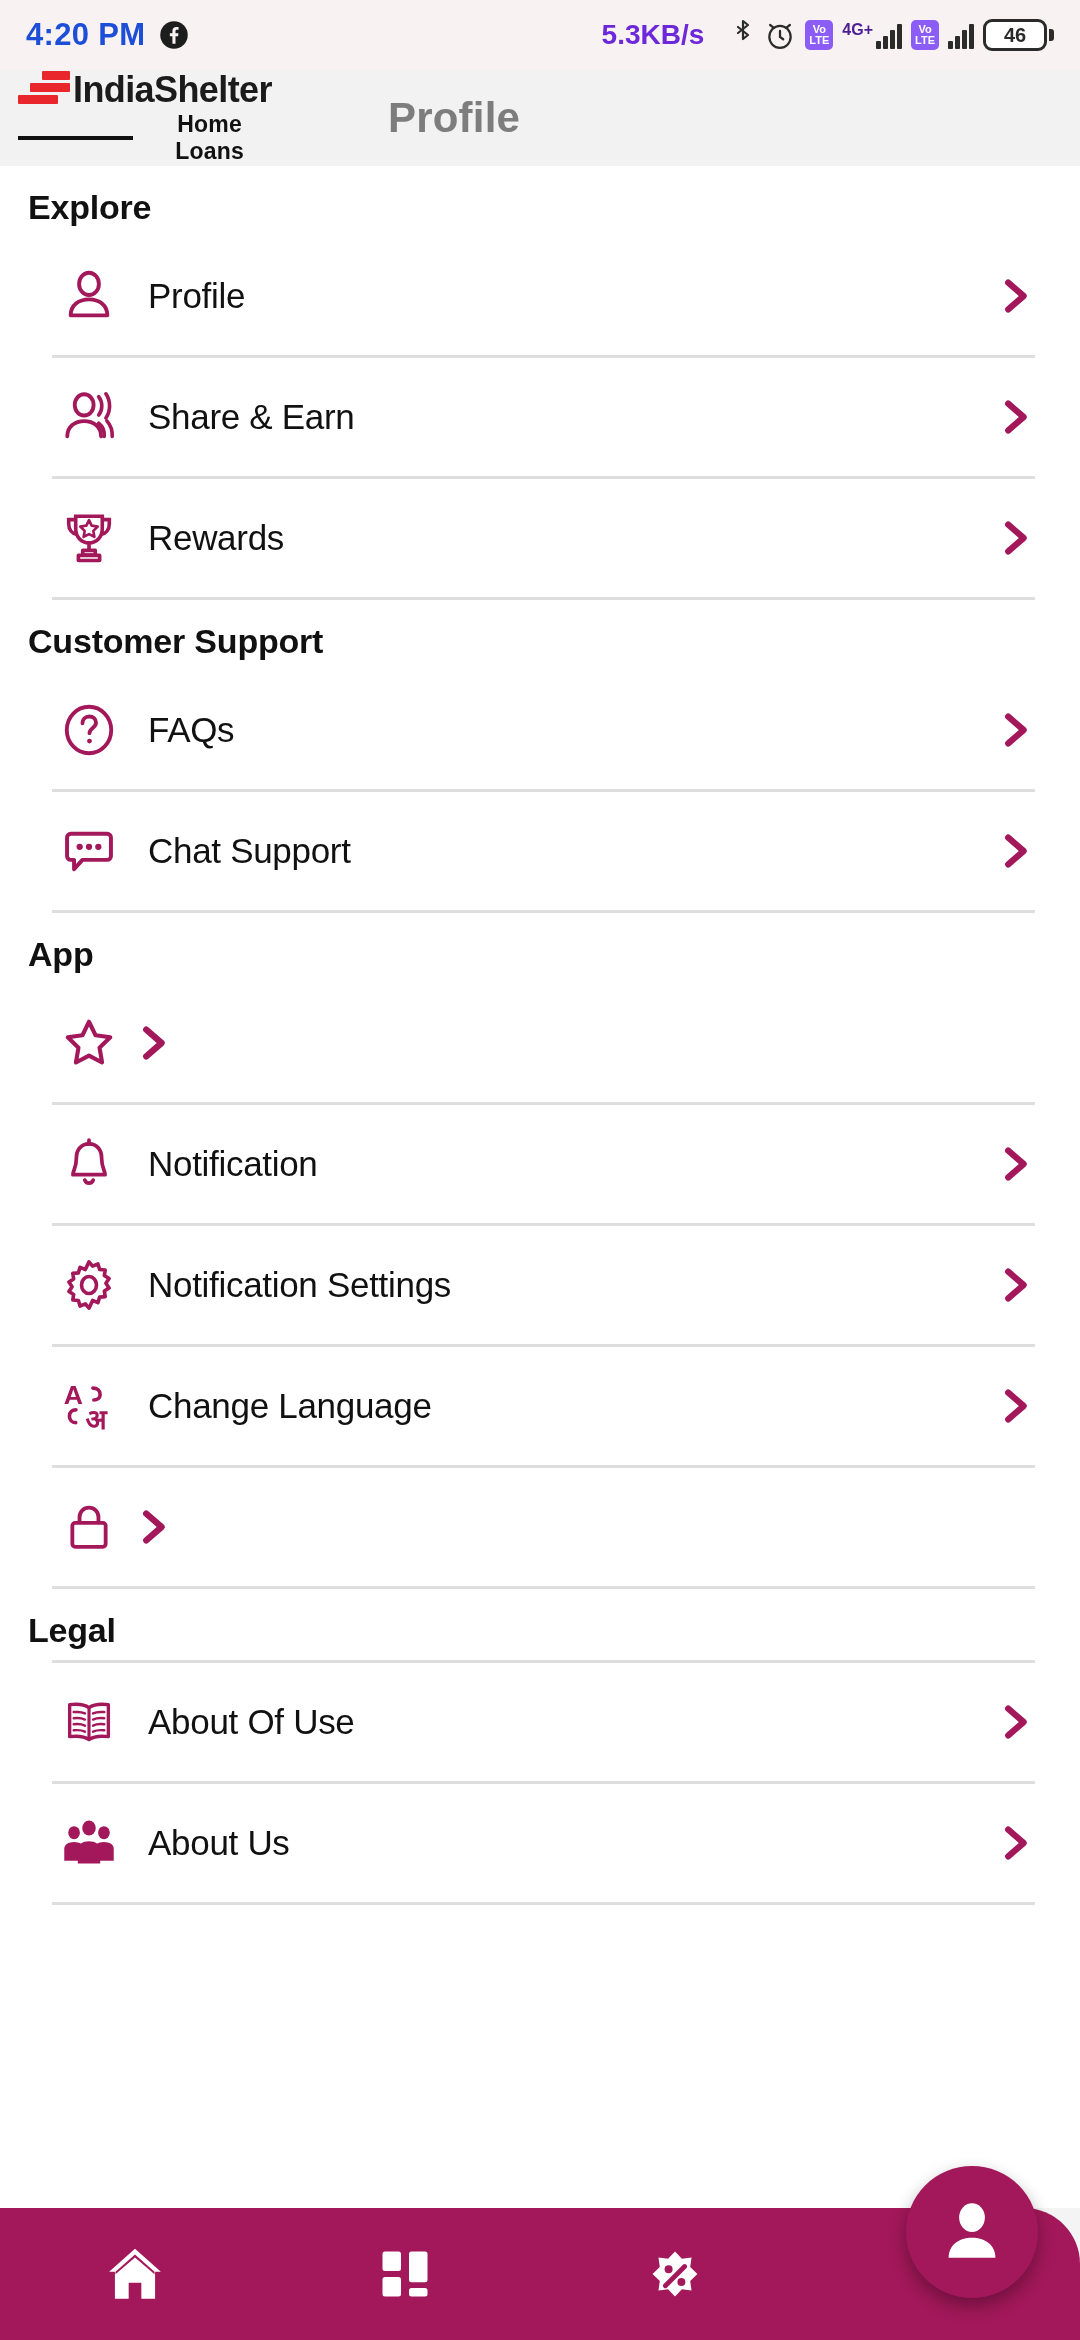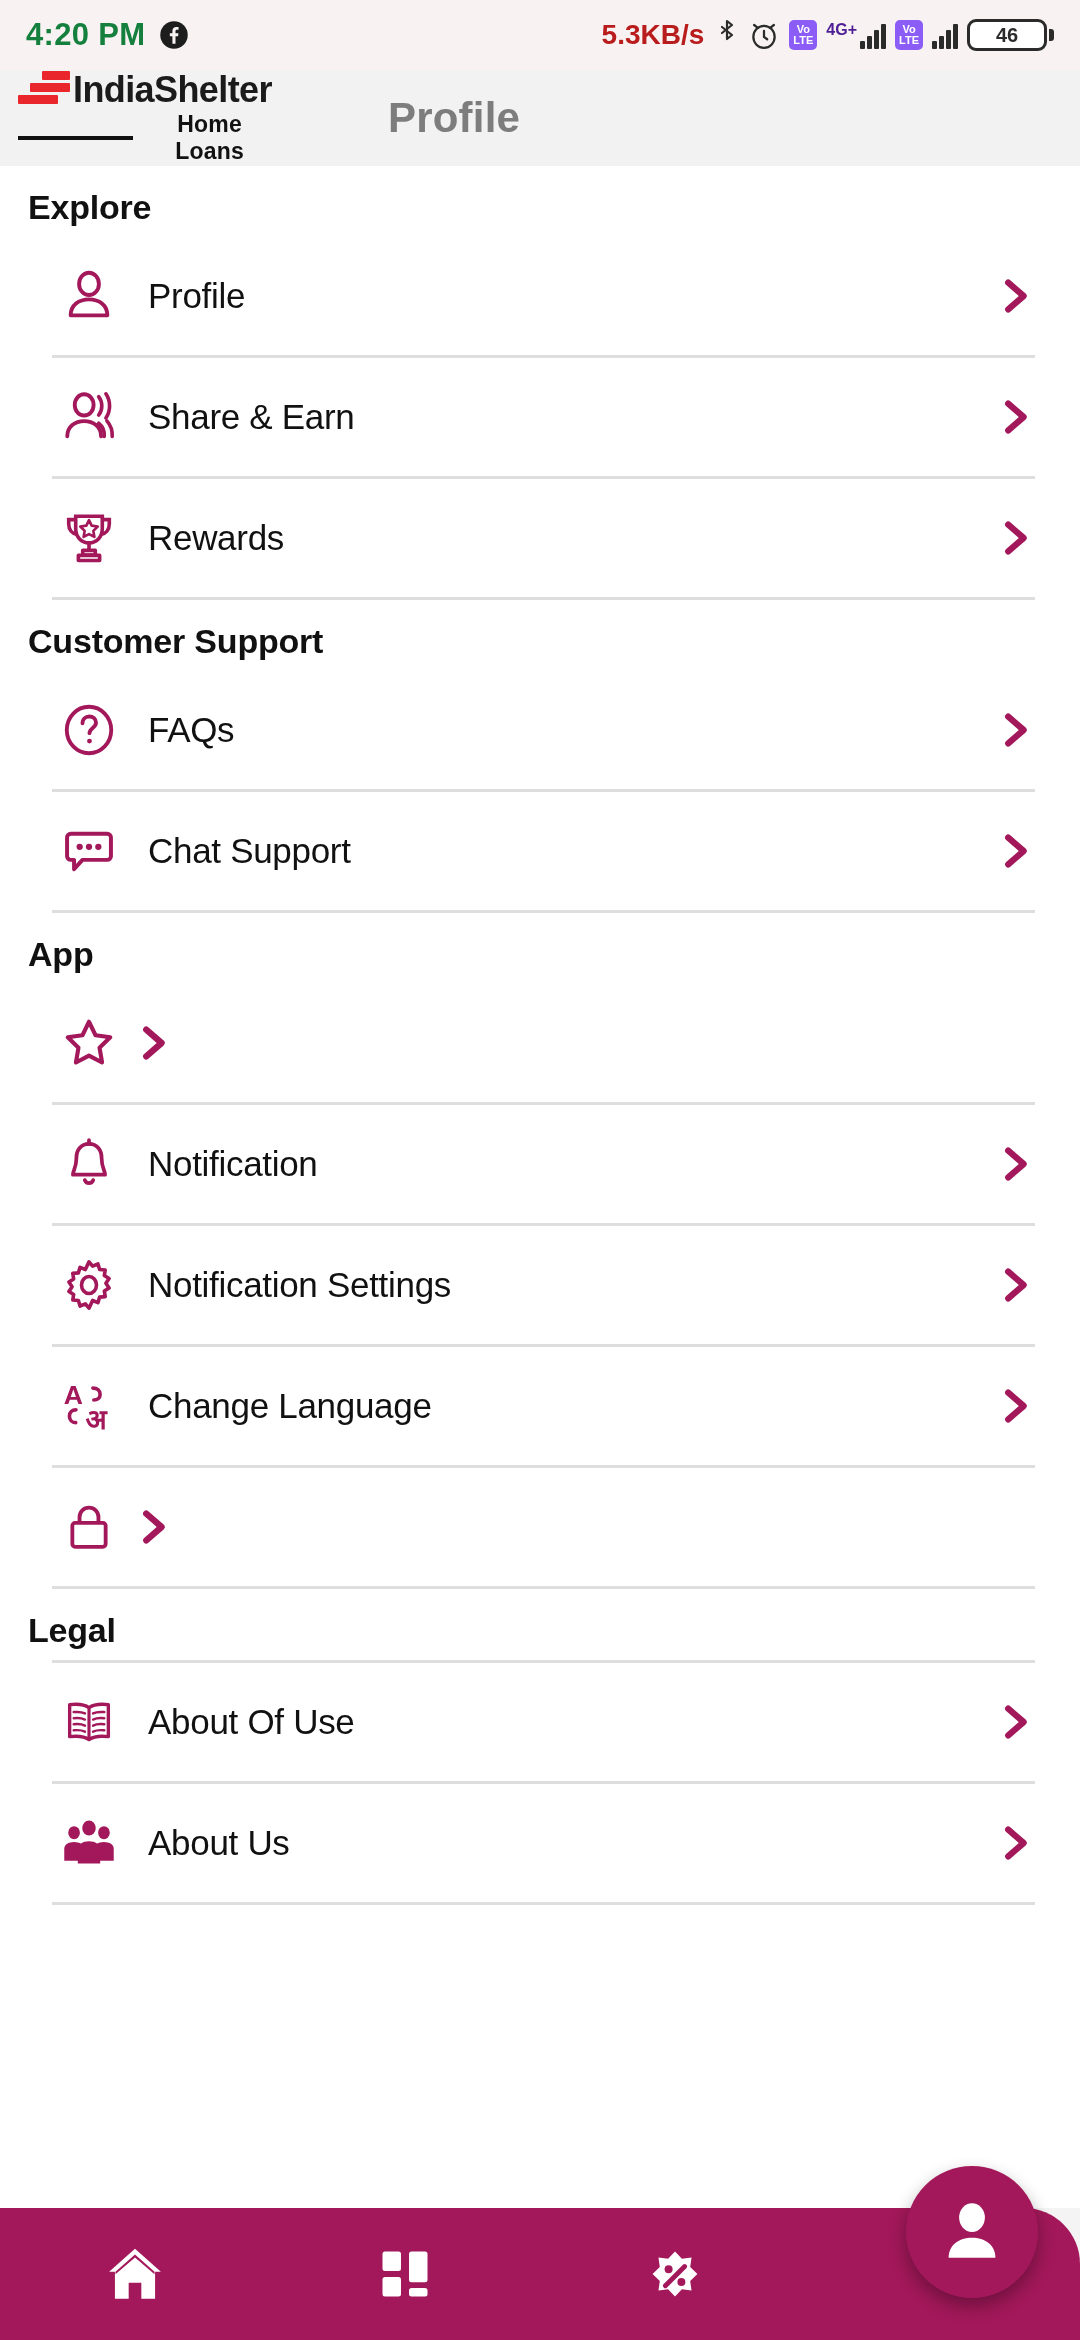--- a/index.html
+++ b/index.html
@@ -12,41 +12,41 @@
   #screen { position:relative; width:1080px; height:2340px; background:#fff; }
 
   
   .statusbar {
     position:absolute; top:0; left:0; width:1080px; height:70px;
     background:#f8f2f2;
     display:flex; align-items:center; justify-content:space-between;
     padding:0 26px;
   }
   .sb-left { display:flex; align-items:center; gap:14px; }
-  .sb-time { font-size:31px; font-weight:600; color:#15803d; letter-spacing:.3px; }
+  .sb-time { font-size:31px; font-weight:600; color:#1d4ed8; letter-spacing:.3px; }
   .sb-right { display:flex; align-items:center; gap:9px; }
-  .sb-net { font-size:28px; font-weight:700; color:#b91c1c; margin-right:2px; }
+  .sb-net { font-size:28px; font-weight:700; color:#6d28d9; margin-right:18px; }
   .volte-box {
     width:28px; height:30px; background:#8b5cf6; border-radius:5px;
     color:#fff; display:flex; flex-direction:column; align-items:center; justify-content:center;
     line-height:1;
   }
   .volte-box .vo { font-size:11px; font-weight:700; }
   .volte-box .lte { font-size:11px; font-weight:700; }
   .net-gen { font-size:16px; font-weight:700; color:#4c1d95; align-self:flex-start; margin-bottom:-2px;}
   .bars { display:flex; align-items:flex-end; gap:2px; height:28px; }
   .bars i { display:block; width:5px; background:#2b2b2b; border-radius:1px; }
   .bars i:nth-child(1){height:8px;} .bars i:nth-child(2){height:13px;}
   .bars i:nth-child(3){height:19px;} .bars i:nth-child(4){height:25px;}
   .sig-group { display:flex; align-items:flex-end; gap:3px; }
   .battery {
     display:flex; align-items:center; gap:2px;
   }
   .batt-body {
-    width:80px; height:32px; border:3px solid #2b2b2b; border-radius:9px;
+    width:64px; height:32px; border:3px solid #2b2b2b; border-radius:9px;
     display:flex; align-items:center; justify-content:center;
     font-size:20px; font-weight:700; color:#2b2b2b; background:#fff;
   }
   .batt-tip { width:5px; height:12px; background:#2b2b2b; border-radius:0 3px 3px 0; }
 
   
   .appbar {
     position:absolute; top:70px; left:0; width:1080px; height:96px;
     background:#f2f2f2;
     display:flex; align-items:center;

